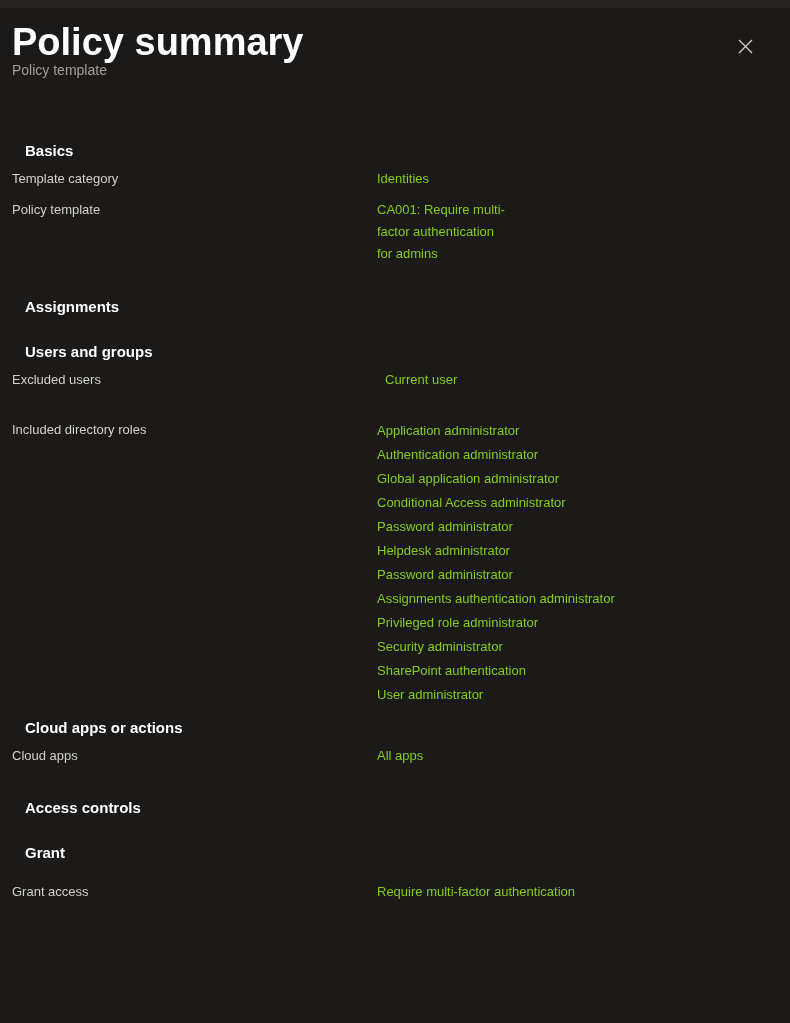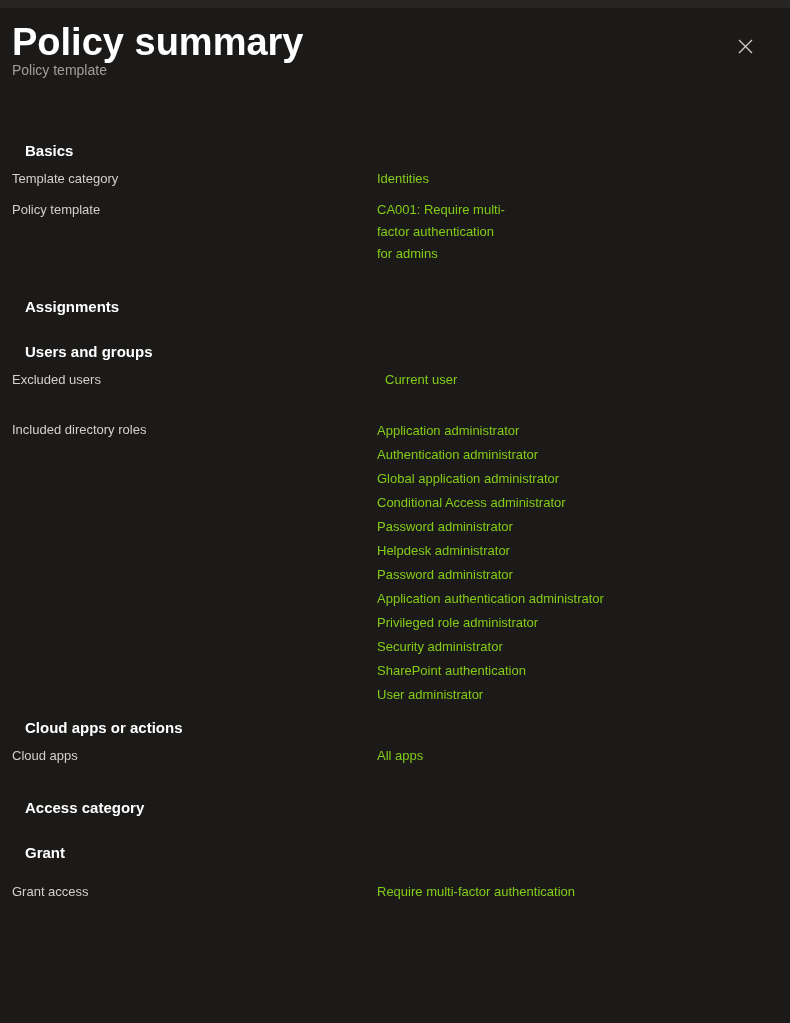--- a/index.html
+++ b/index.html
@@ -137,38 +137,38 @@
   <div class="row">
     <div class="label">Included directory roles</div>
     <div class="value roles">
         <div>Application administrator</div>
         <div>Authentication administrator</div>
         <div>Global application administrator</div>
         <div>Conditional Access administrator</div>
         <div>Password administrator</div>
         <div>Helpdesk administrator</div>
         <div>Password administrator</div>
-        <div>Application authentication administrator</div>
+        <div>Assignments authentication administrator</div>
         <div>Privileged role administrator</div>
         <div>Security administrator</div>
         <div>SharePoint authentication</div>
         <div>User administrator</div>
       </div>
   </div>
 
   <h2 class="section gap-cloud-apps">Cloud apps or actions</h2>
 
   <div class="row">
     <div class="label">Cloud apps</div>
     <div class="value">
         <div>All apps</div>
       </div>
   </div>
 
-  <h2 class="section gap-access">Access category</h2>
+  <h2 class="section gap-access">Access controls</h2>
 
   <h2 class="section gap-grant">Grant</h2>
 
   <div class="row mt-grant">
     <div class="label">Grant access</div>
     <div class="value">
         <div>Require multi-factor authentication</div>
       </div>
   </div>
 

